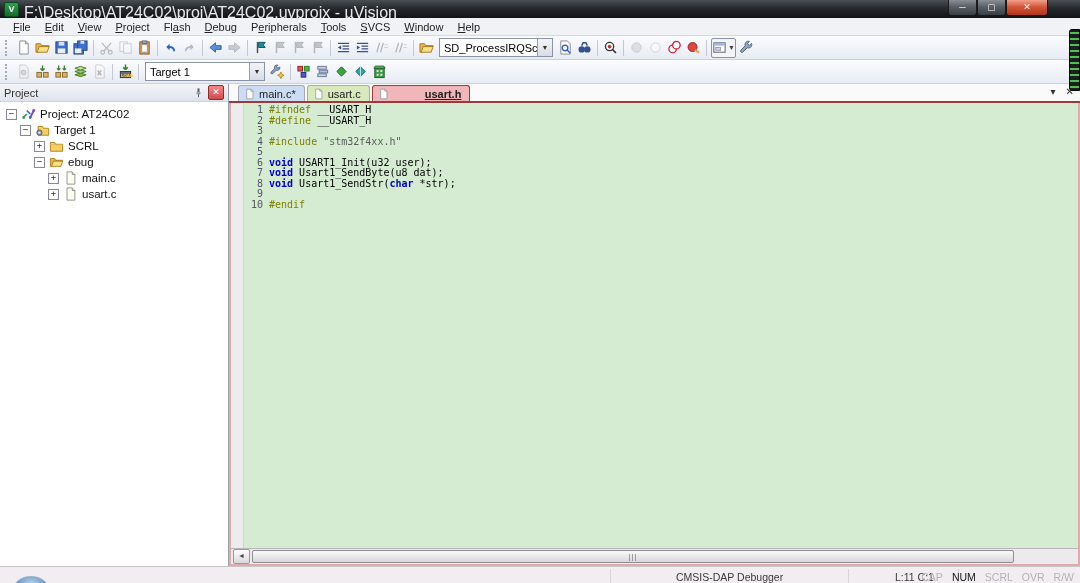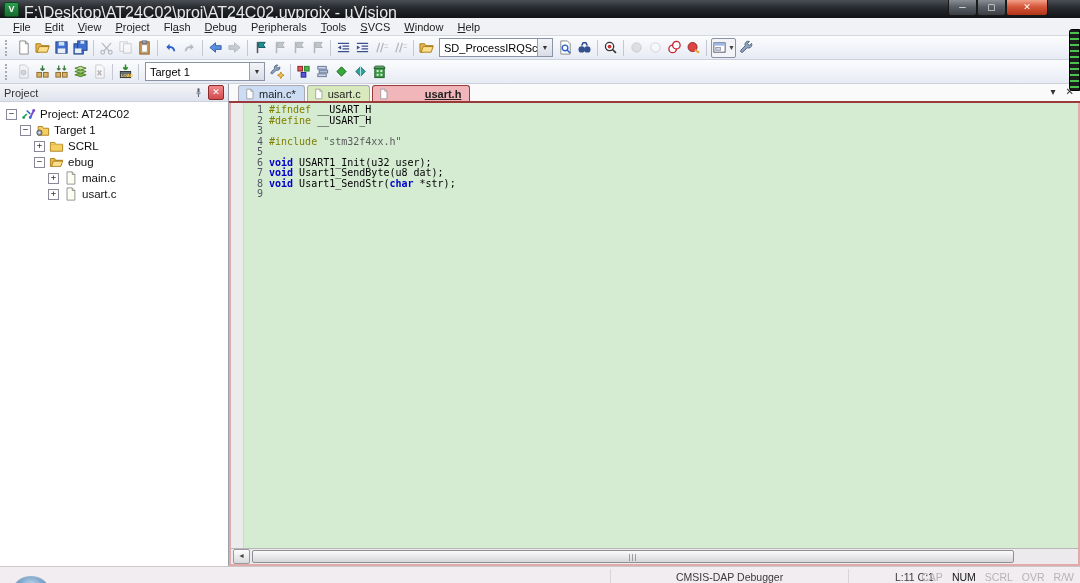--- a/index.html
+++ b/index.html
@@ -618,20 +618,24 @@
               <span class="code"><span class="seg-kw">void</span><span class="seg-pl"> Usart1_SendByte(u8 dat);</span></span>
             </div>
             <div class="cl">
               <span class="ln">8</span>
               <span class="code"><span class="seg-kw">void</span><span class="seg-pl"> Usart1_SendStr(</span><span class="seg-kw">char</span><span class="seg-pl"> *str);</span></span>
             </div>
             <div class="cl">
               <span class="ln">9</span>
               <span class="code"></span>
             </div>
+            <div class="cl">
+              <span class="ln">10</span>
+              <span class="code"><span class="seg-pp">#endif</span></span>
+            </div>
           </div>
         <div class="hscroll">
           <span class="scrollbtn">◄</span>
           <span class="thumb">|||</span>
         </div>
       </div>
     </div>
 
   </div>
 

